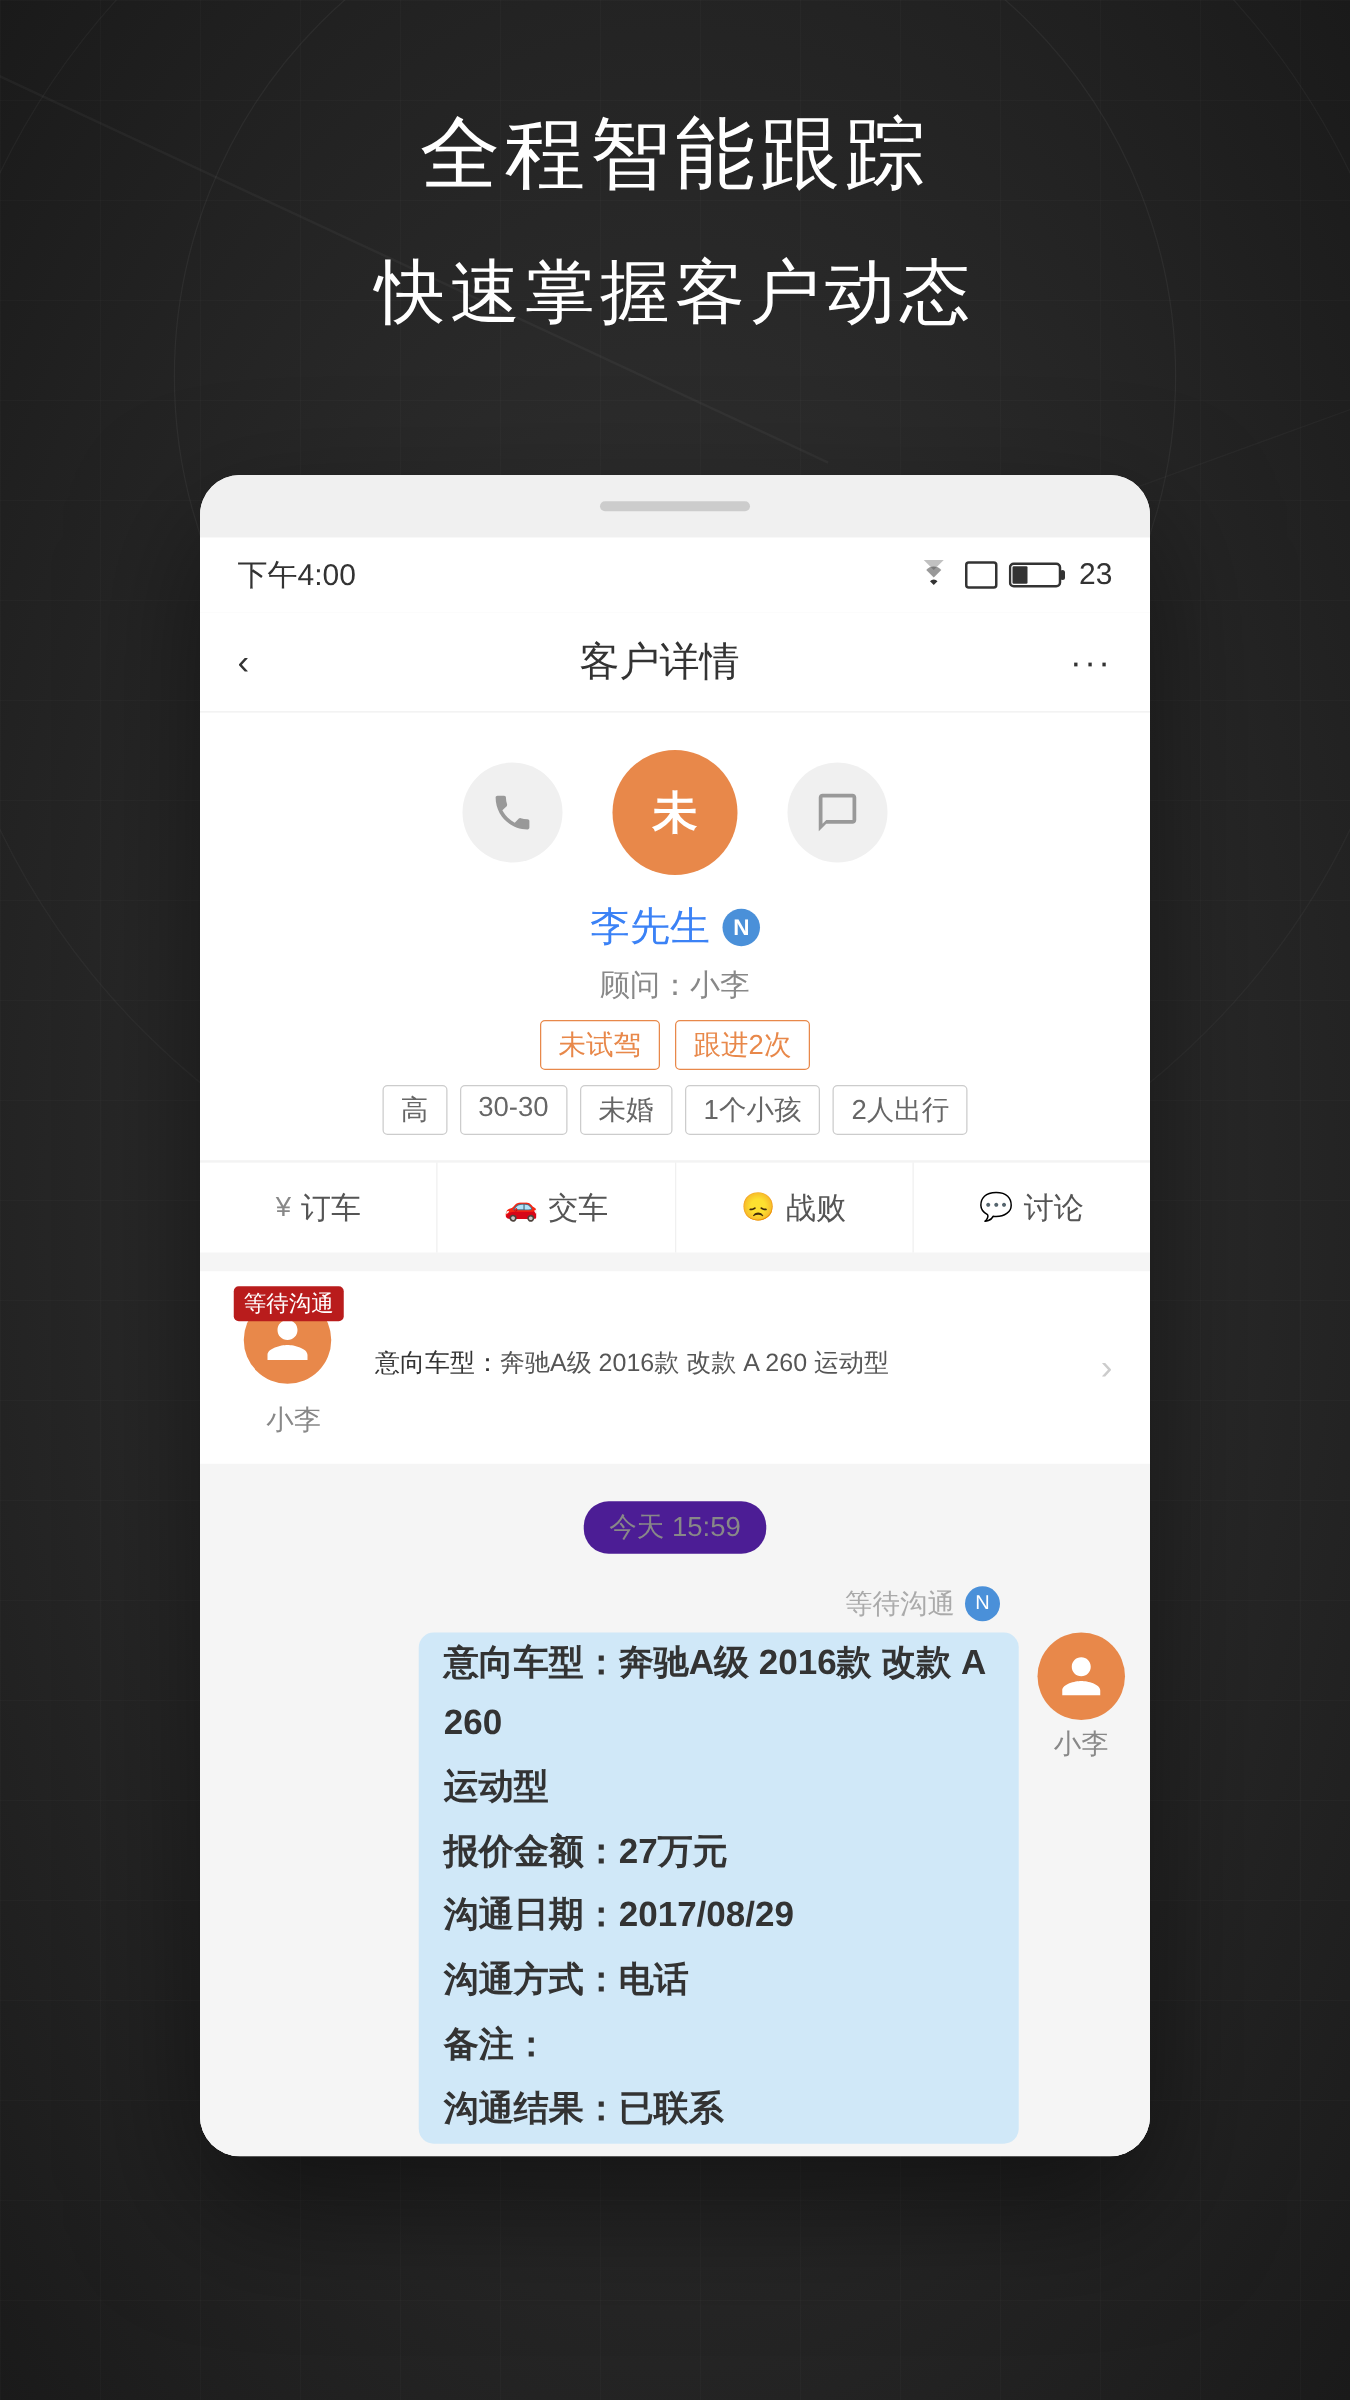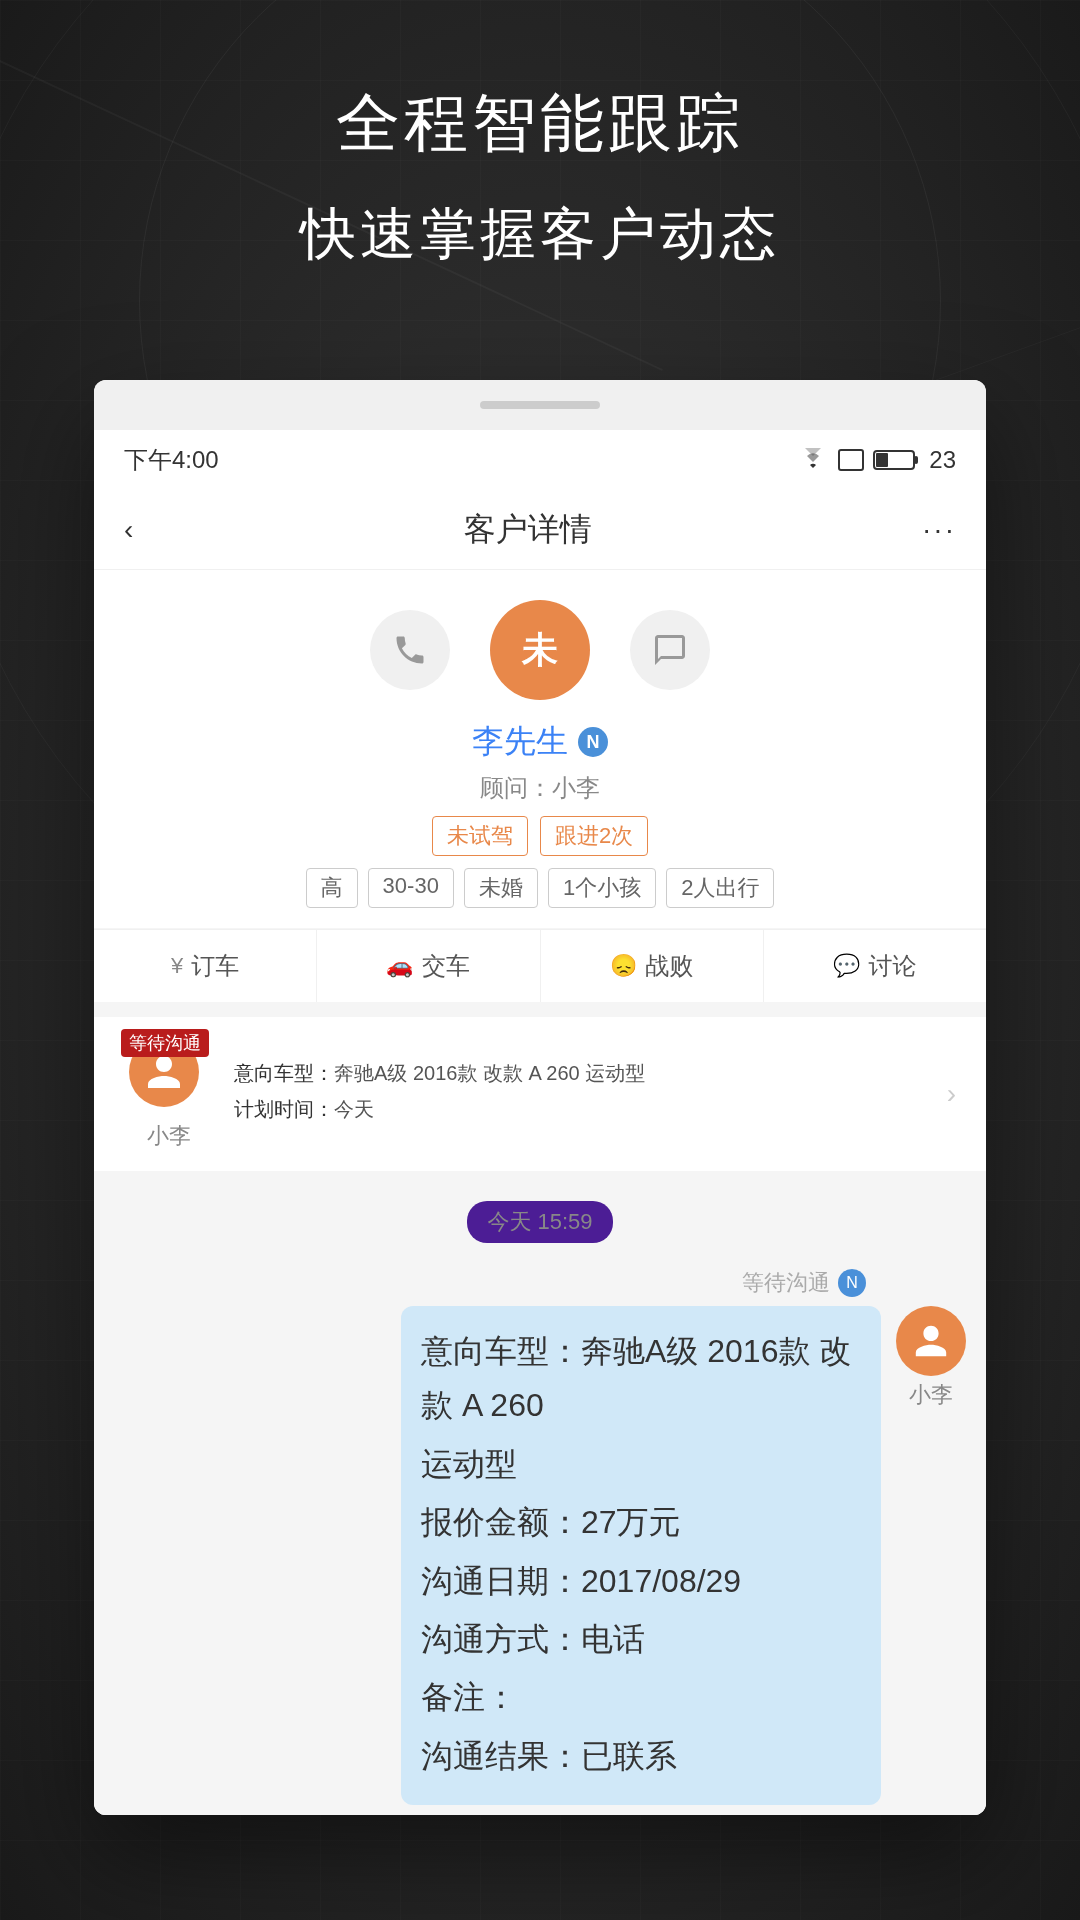--- a/index.html
+++ b/index.html
@@ -88,23 +88,23 @@
       font-weight: 300;
       letter-spacing: 4px;
     }
 
     
     .phone-container {
       position: absolute;
       top: 380px;
       left: 50%;
       transform: translateX(-50%);
-      width: 892px;
+      width: 760px;
       background: #f0f0f0;
-      border-radius: 12px;
+      border-radius: 32px;
       box-shadow: 0 40px 100px rgba(0,0,0,0.5);
       overflow: hidden;
       z-index: 20;
     }
     .phone-top-bar {
       background: #f0f0f0;
       height: 50px;
       display: flex;
       align-items: center;
       justify-content: center;
@@ -352,25 +352,26 @@
     }
     .message-row {
       display: flex;
       justify-content: flex-end;
       align-items: flex-start;
       gap: 15px;
     }
     .message-bubble {
       background: #d0e8f8;
       border-radius: 12px;
-      padding: 18px 20px;
+      padding: 0 20px;
       max-width: 480px;
-      font-size: 32px;
+      font-size: 28px;
       color: #333;
       line-height: 1.7;
+      font-weight: bold;
     }
     .message-bubble .line { margin-bottom: 4px; }
     .message-avatar {
       width: 70px; height: 70px;
       border-radius: 50%;
       background: #e8884a;
       display: flex; align-items: center; justify-content: center;
       flex-shrink: 0;
     }
     .message-avatar svg { width: 38px; height: 38px; fill: white; }
@@ -527,23 +528,20 @@
                 <path d="M12 12c2.7 0 4.8-2.1 4.8-4.8S14.7 2.4 12 2.4 7.2 4.5 7.2 7.2 9.3 12 12 12zm0 2.4c-3.2 0-9.6 1.6-9.6 4.8v2.4h19.2v-2.4c0-3.2-6.4-4.8-9.6-4.8z"></path>
               </svg>
             </div>
           </div>
           <div class="follow-name">小李</div>
         </div>
         <div class="follow-content">
           <div class="follow-line">
             <span>意向车型：</span>奔驰A级 2016款 改款 A 260 运动型
           </div>
-          <div class="follow-line">
-            <span>计划时间：</span>今天
-          </div>
         </div>
         <div class="follow-arrow">›</div>
       </div>
     </div>
 
     <div class="time-divider">
       <span class="time-bubble">今天 15:59</span>
     </div>
 
     <div class="message-section">

